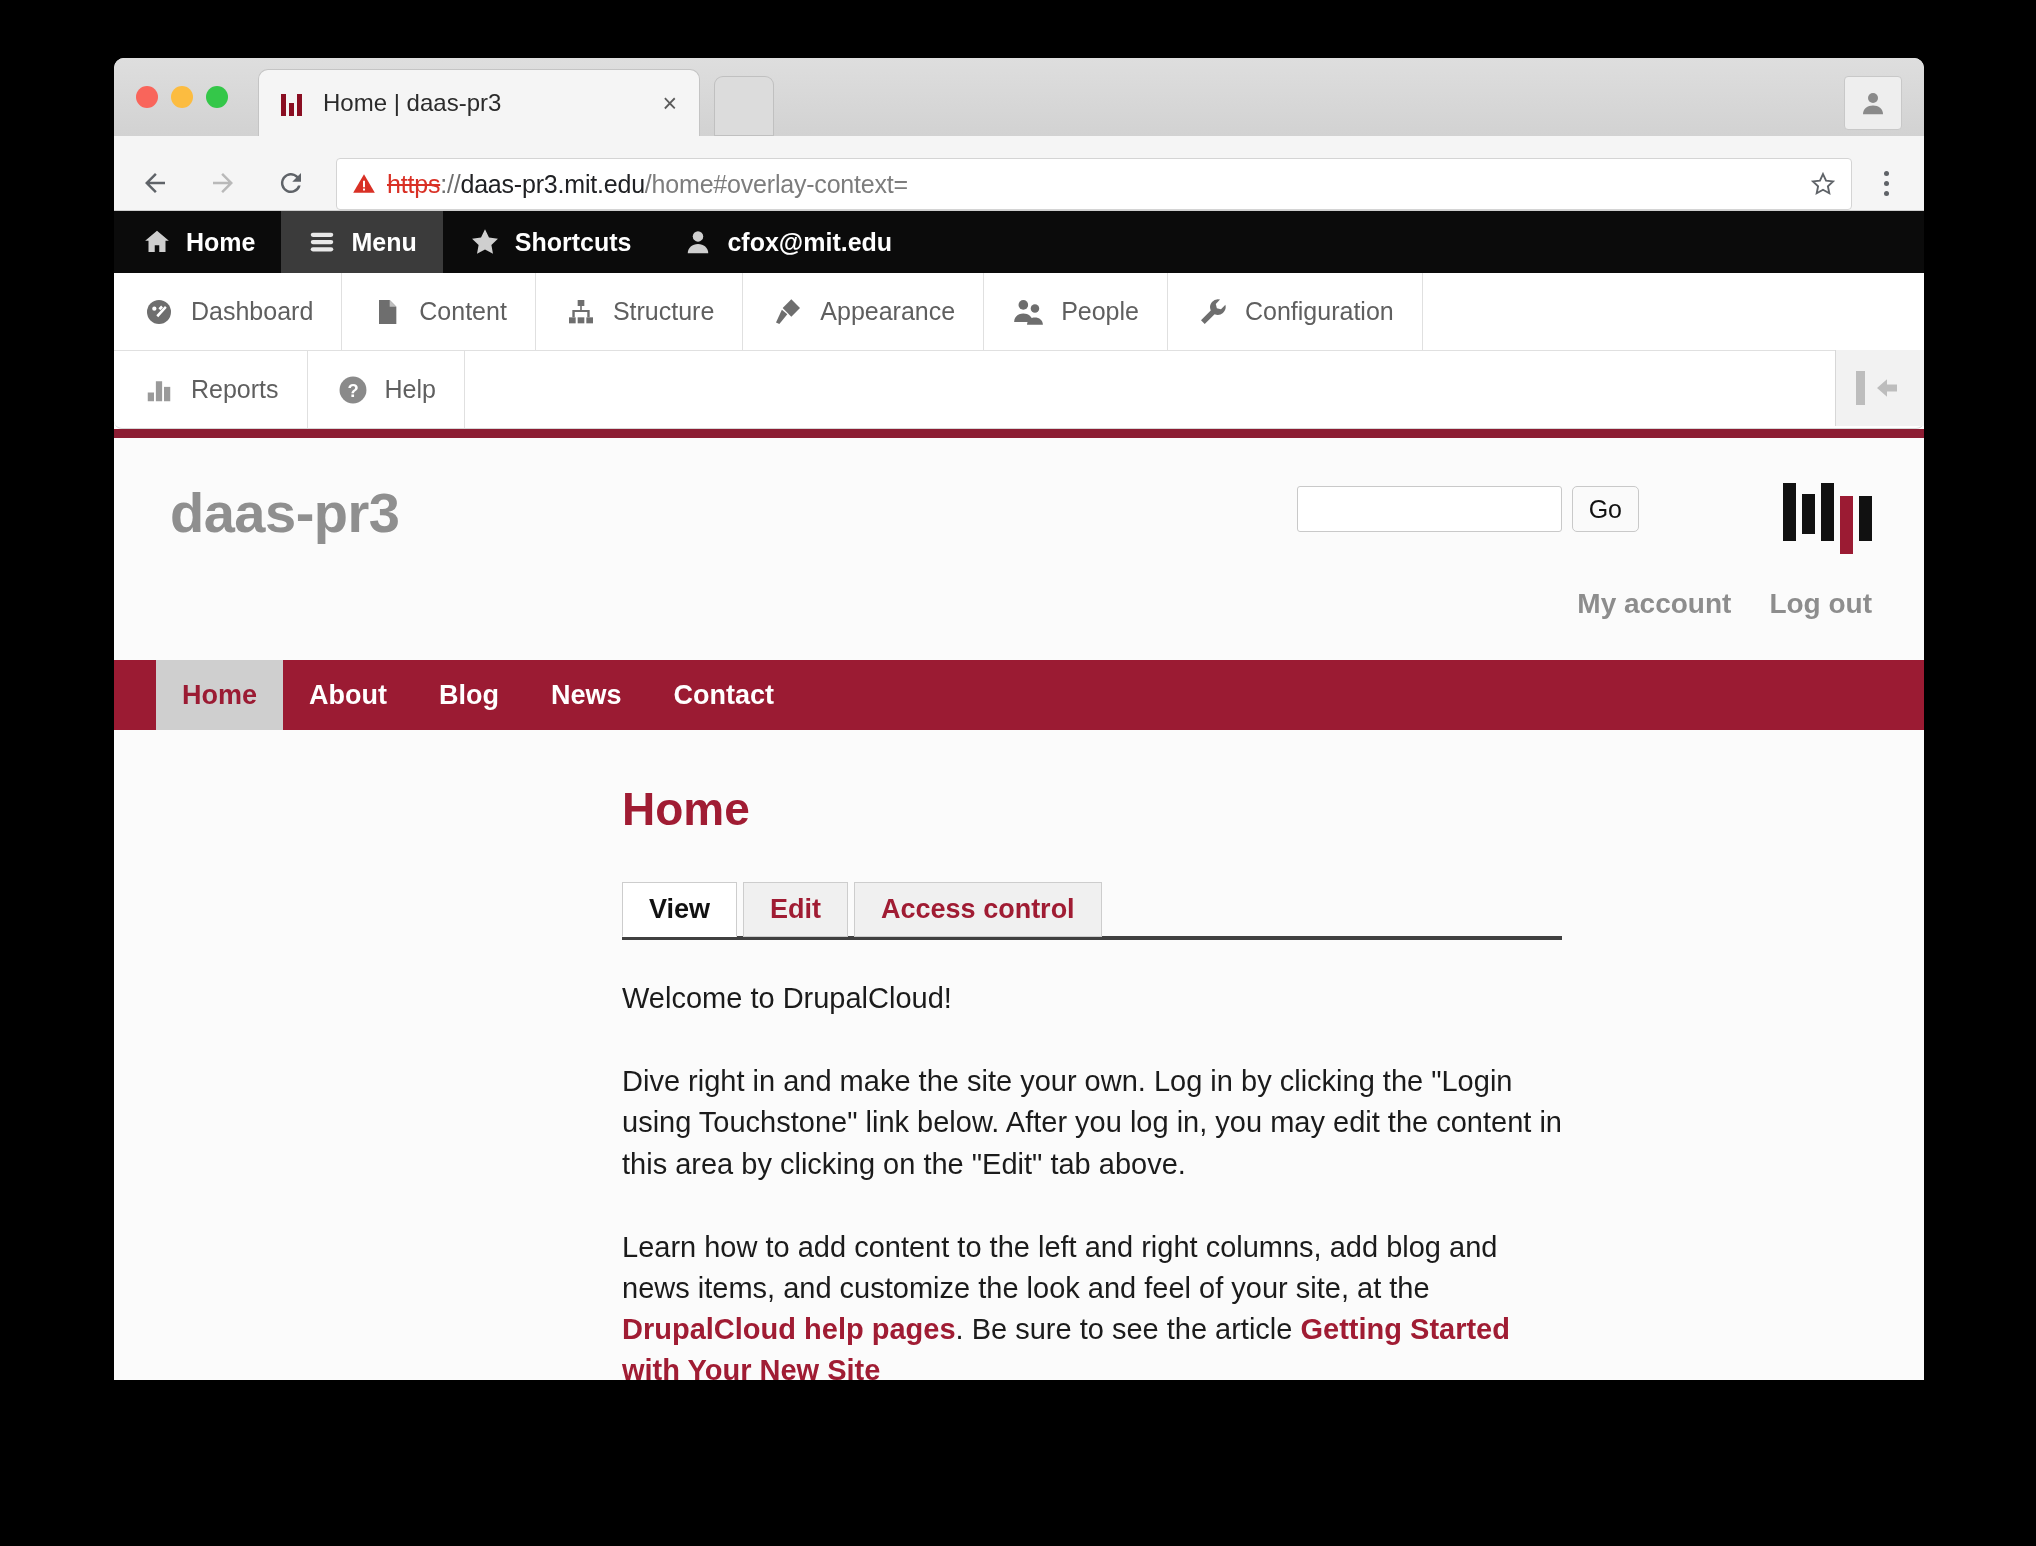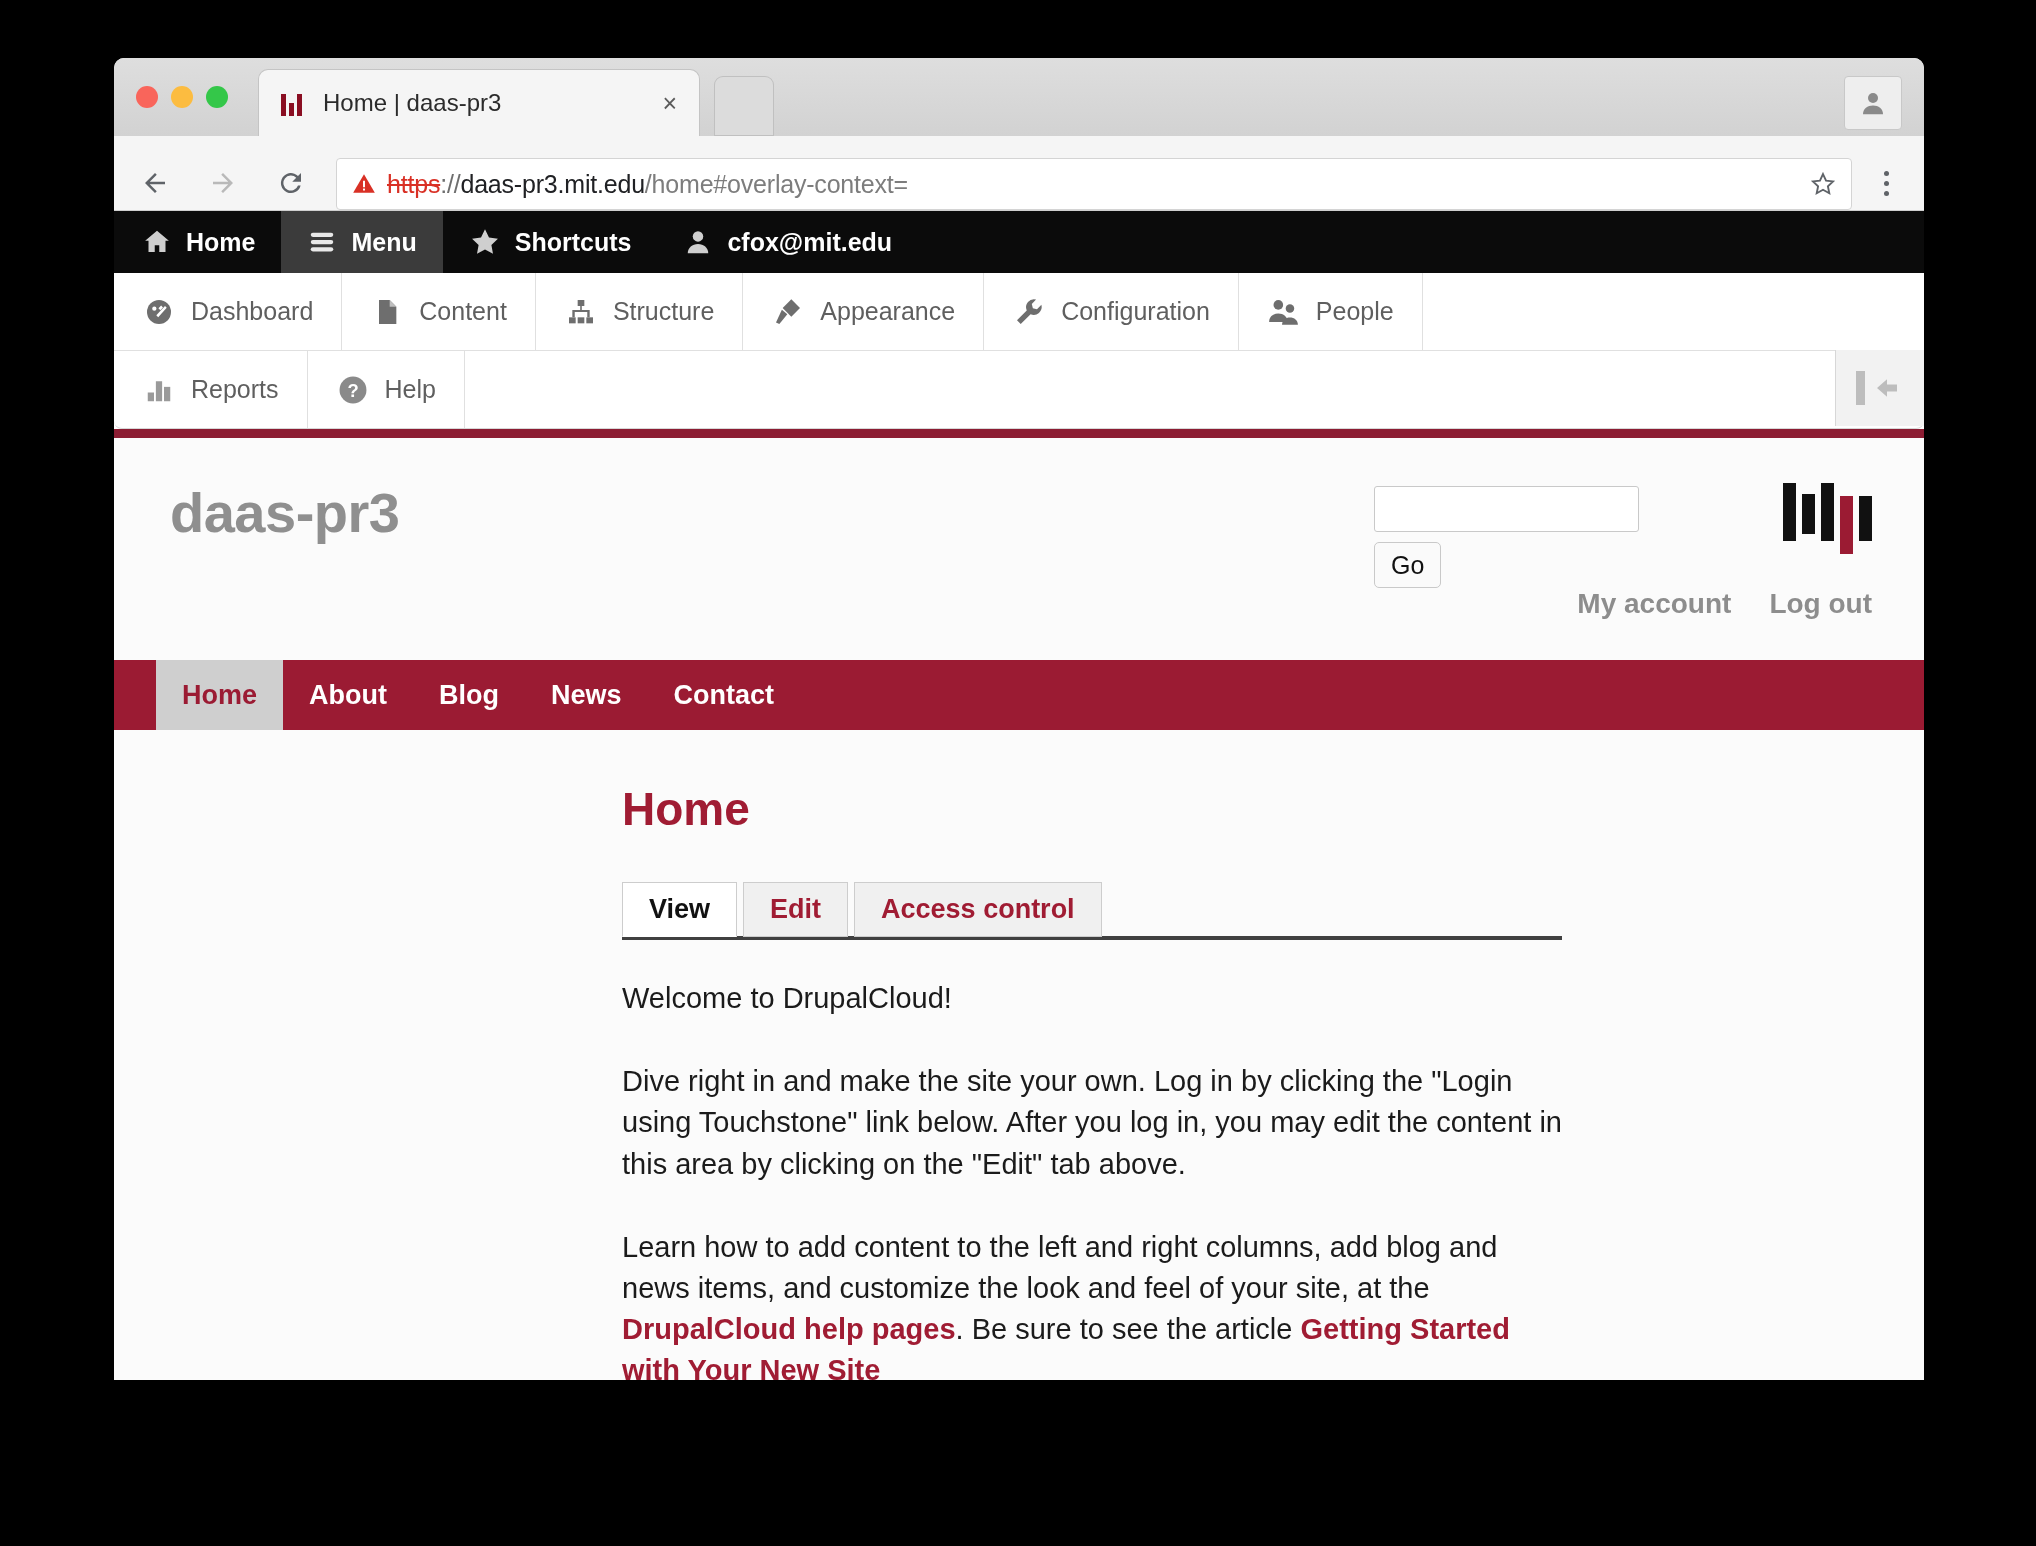--- a/index.html
+++ b/index.html
@@ -231,21 +231,21 @@
     left: 56px; top: 42px;
     font-size: 56px;
     font-weight: bold;
     color: #8f8f8f;
     letter-spacing: -0.5px;
     font-family: "Liberation Sans", sans-serif;
   }
   .search-wrap {
     position: absolute;
     right: 285px; top: 48px;
-    display: flex; align-items: flex-start; gap: 10px; flex-direction: column;
+    display: flex; align-items: flex-end; gap: 10px;
   }
   .search-input {
     width: 265px; height: 46px;
     background: #ffffff;
     border: 1px solid #c9c9c9;
     border-radius: 3px;
     font-size: 22px;
     padding: 0 10px;
     box-sizing: border-box;
     font-family: "Liberation Sans", sans-serif;
@@ -491,36 +491,36 @@
           <span class="mi-icon">
             <svg width="32" height="32" viewBox="0 0 24 24">
                 <path d="M14.5 2.5 21 9l-6.5 6.5L8 9z" fill="#6e6e6e"></path>
                 <path d="M7.4 10.3 3 19.8 5.5 21l6-7.3z" fill="#6e6e6e"></path>
               </svg>
           </span>
           <span>Appearance</span>
         </div>
         <div class="admin-menu-item">
           <span class="mi-icon">
-            <svg width="32" height="32" viewBox="0 0 24 24">
-                <path d="M17.3 2.6a6 6 0 0 0-7 8.2L3 18.2 5.8 21l7.4-7.3a6 6 0 0 0 8.1-7.1l-3.3 3.3-3.1-.8-.8-3.1z" fill="#6e6e6e"></path>
-              </svg>
-          </span>
-          <span>Configuration</span>
-        </div>
-        <div class="admin-menu-item">
-          <span class="mi-icon">
             <svg width="34" height="34" viewBox="0 0 24 24">
                 <circle cx="8" cy="7" r="3.4" fill="#6e6e6e"></circle>
                 <path d="M1.5 19c0-3.7 2.9-5.9 6.5-5.9s6.5 2.2 6.5 5.9z" fill="#6e6e6e"></path>
                 <circle cx="16.2" cy="9.5" r="3" fill="#6e6e6e"></circle>
                 <path d="M10.6 21c0-3.3 2.6-5.2 5.6-5.2s5.6 1.9 5.6 5.2z" fill="#6e6e6e"></path>
               </svg>
           </span>
           <span>People</span>
+        </div>
+        <div class="admin-menu-item">
+          <span class="mi-icon">
+            <svg width="32" height="32" viewBox="0 0 24 24">
+                <path d="M17.3 2.6a6 6 0 0 0-7 8.2L3 18.2 5.8 21l7.4-7.3a6 6 0 0 0 8.1-7.1l-3.3 3.3-3.1-.8-.8-3.1z" fill="#6e6e6e"></path>
+              </svg>
+          </span>
+          <span>Configuration</span>
         </div>
       </div>
 
       <div class="admin-menu-row">
         <div class="admin-menu-item">
           <span class="mi-icon">
             <svg width="30" height="30" viewBox="0 0 24 24">
                 <rect x="3" y="14" width="5" height="7" fill="#9a9a9a"></rect>
                 <rect x="9.5" y="5" width="5" height="16" fill="#9a9a9a"></rect>
                 <rect x="16" y="9.5" width="5" height="11.5" fill="#9a9a9a"></rect>

